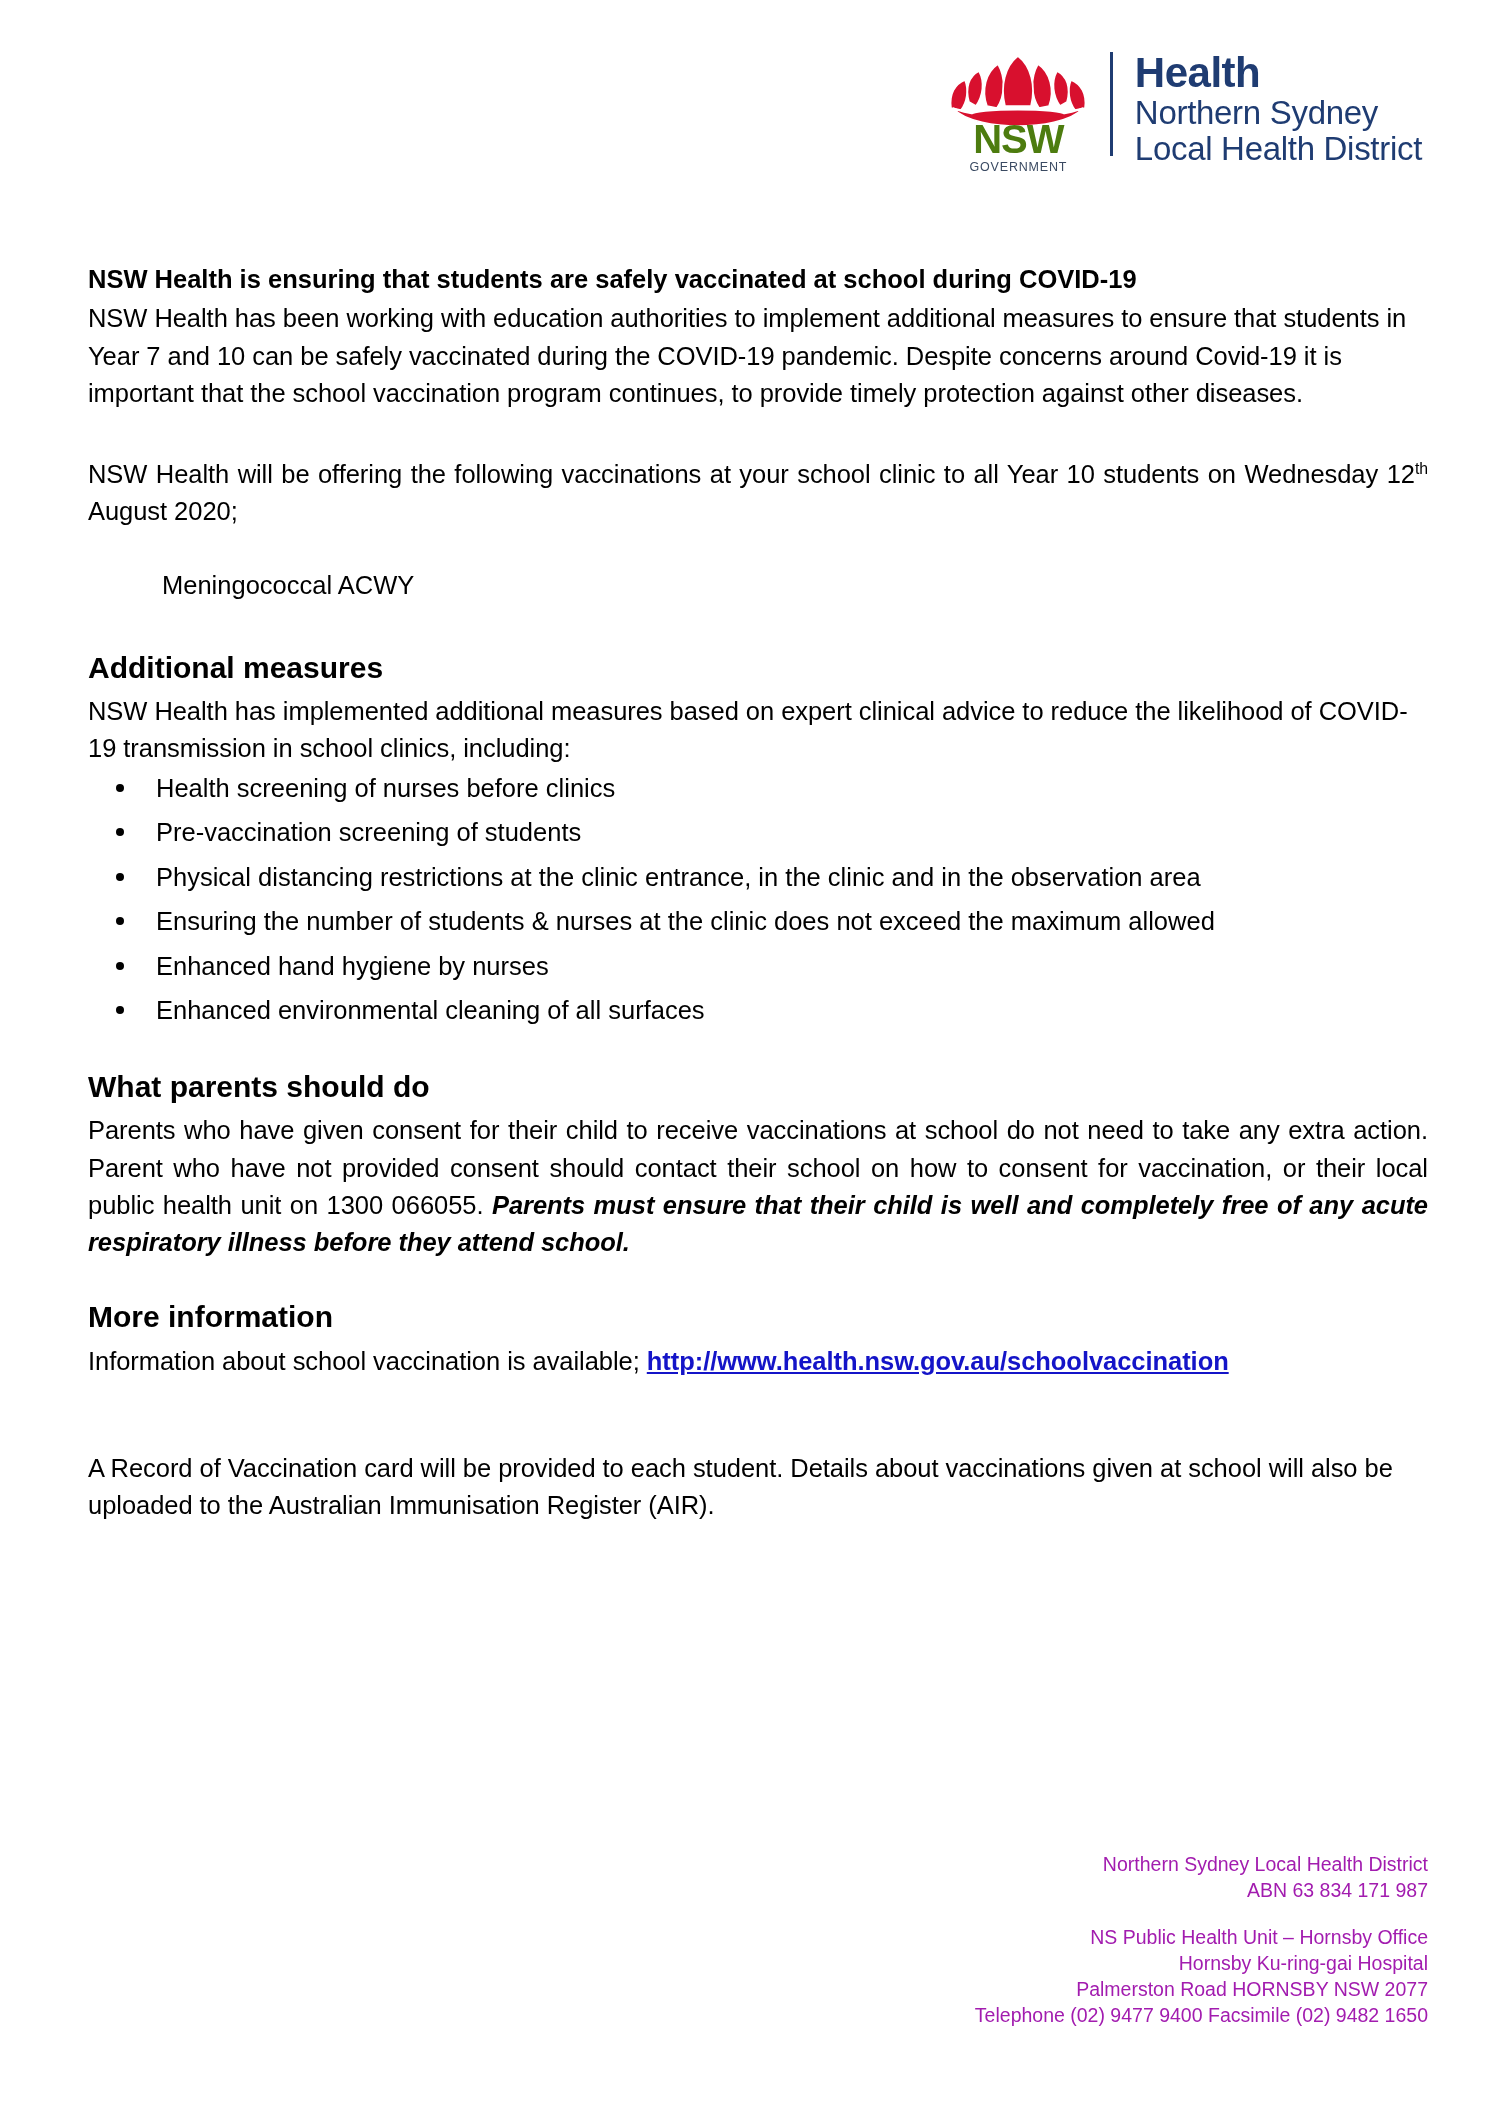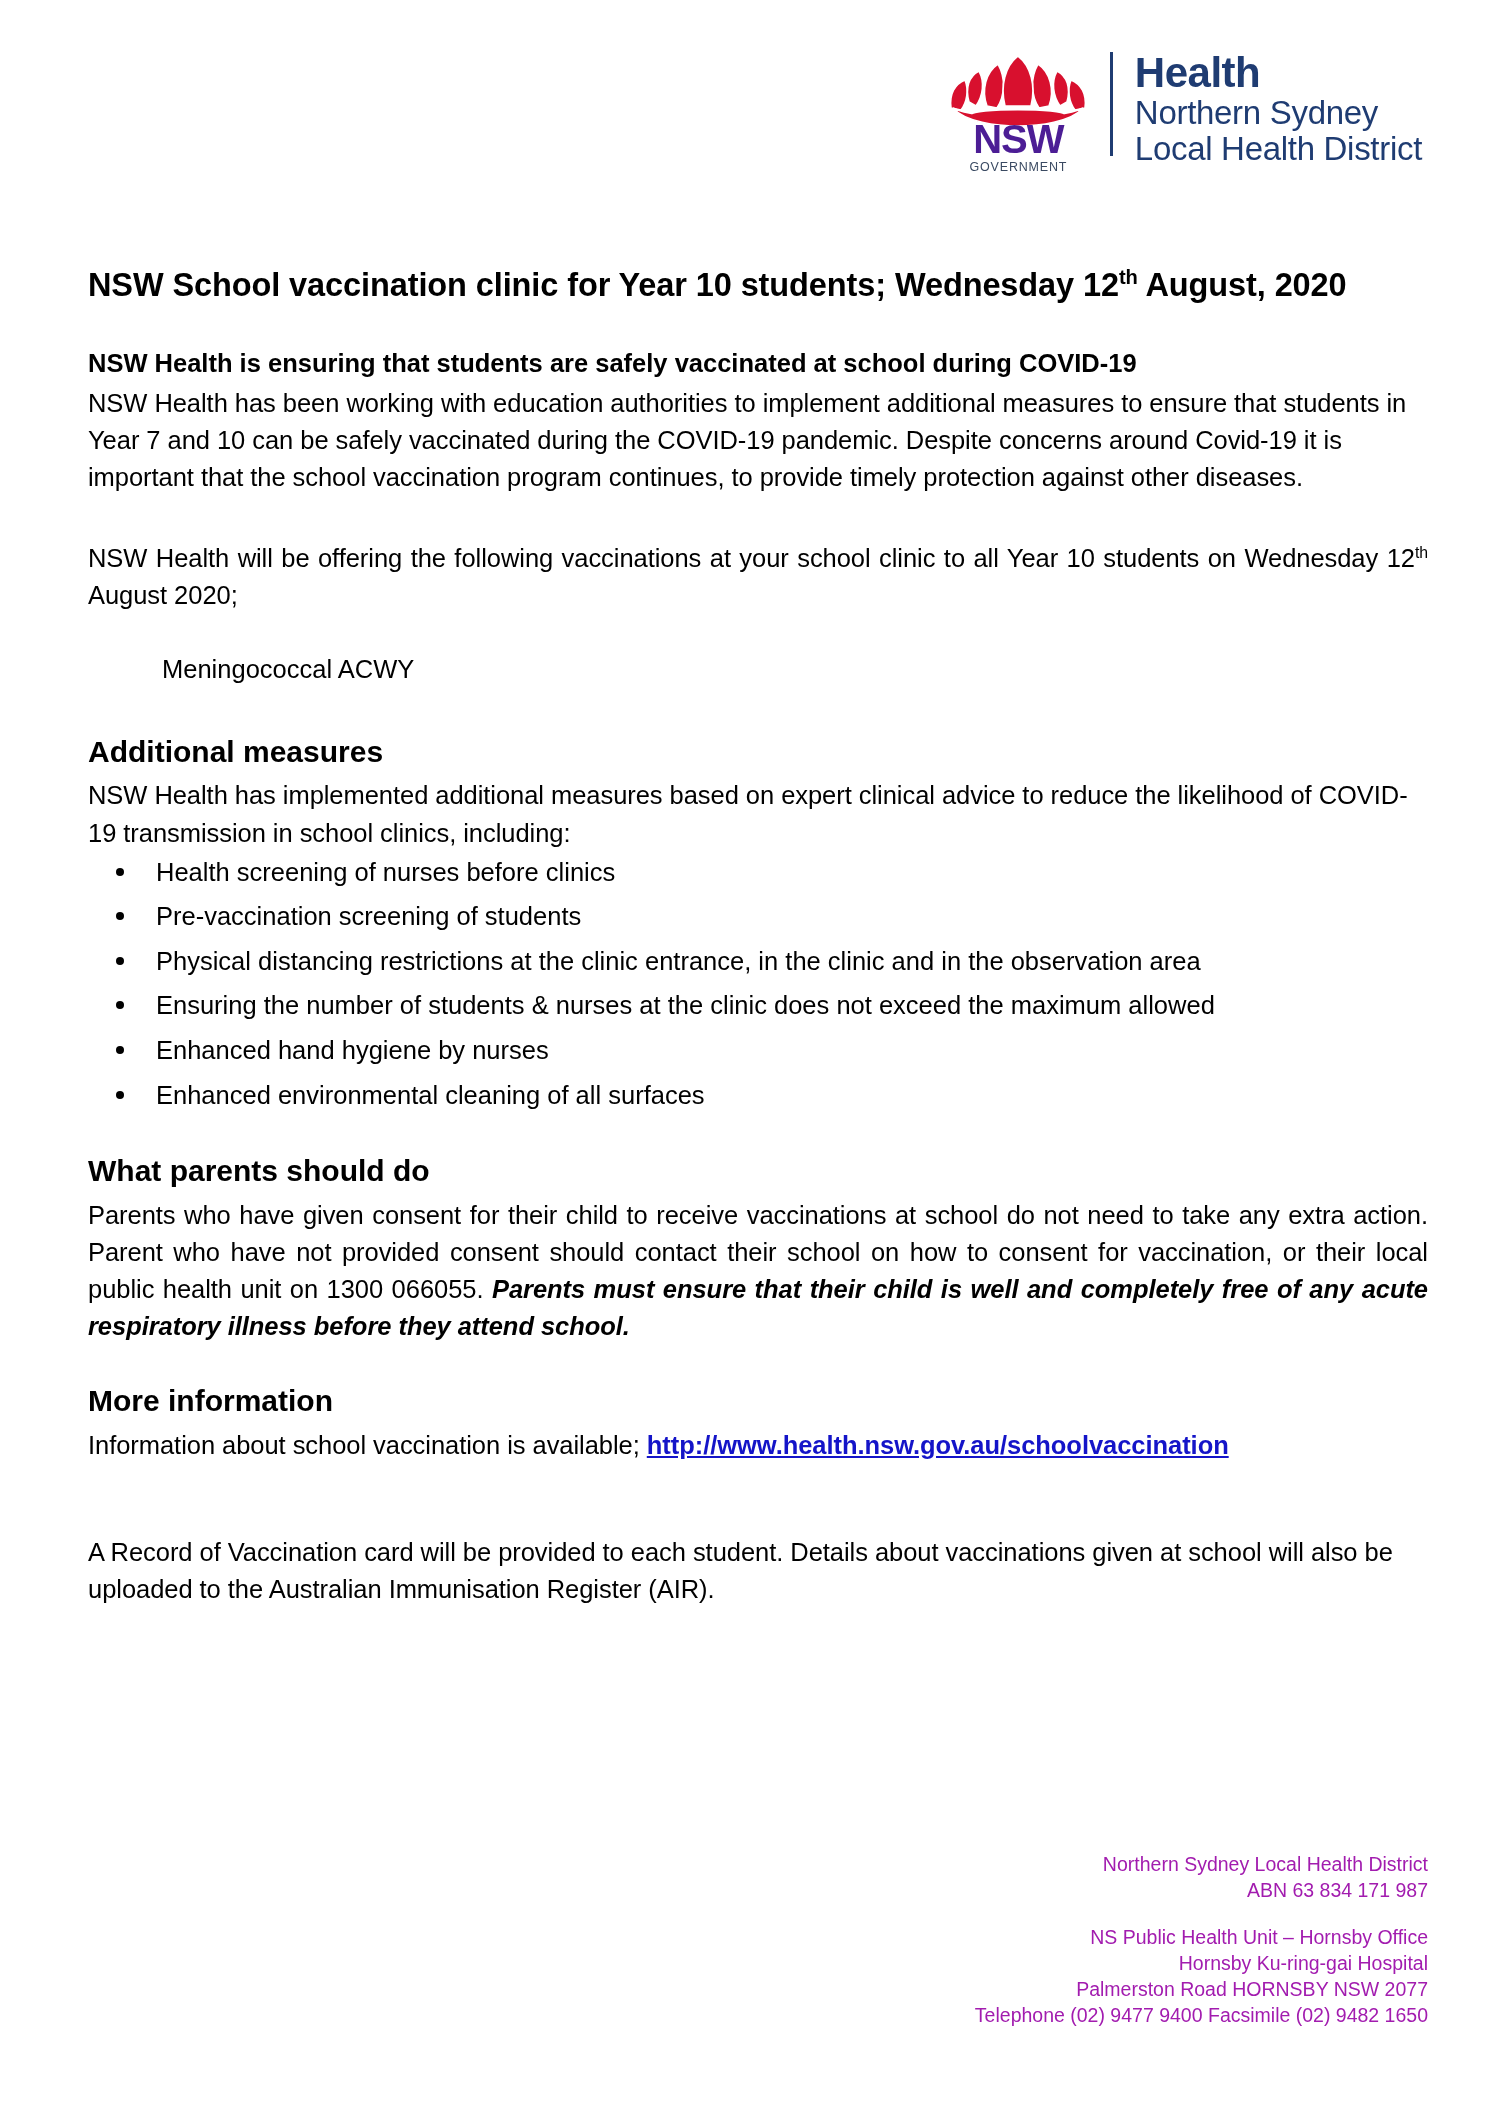--- a/index.html
+++ b/index.html
@@ -37,21 +37,21 @@
     flex-direction: column;
     align-items: center;
     width: 155px;
   }
   .waratah-svg { display: block; }
   .nsw-word {
     font-family: "Liberation Sans", sans-serif;
     font-weight: bold;
     font-size: 40px;
     letter-spacing: -1px;
-    color: #4c1d95;
+    color: #4d7c0f;
     line-height: 0.95;
     margin-top: -6px;
   }
   .gov-word {
     font-family: "Liberation Sans", sans-serif;
     font-weight: normal;
     font-size: 12.5px;
     letter-spacing: 0.8px;
     color: #3A4A62;
     margin-top: 2px;
@@ -209,21 +209,20 @@
 
     <div class="logo-text">
       <span class="logo-health">Health</span>
       <span class="logo-line2">Northern Sydney</span>
       <span class="logo-line3">Local Health District</span>
     </div>
   </div>
 
   <div class="content">
 
-    <h1 class="doc-title"><span>NSW School vaccination clinic for Year 10 students; Wednesday 12</span><sup>th</sup><span> August, 2020</span></h1>
 
     <div class="lead-head">NSW Health is ensuring that students are safely vaccinated at school during COVID-19</div>
 
     <p class="body-text">NSW Health has been working with education authorities to implement additional measures to ensure that students in Year 7 and 10 can be safely vaccinated during the COVID-19 pandemic. Despite concerns around Covid-19 it is important that the school vaccination program continues, to provide timely protection against other diseases.</p>
 
     <div class="gap-44"></div>
 
     <p class="body-text justified"><span>NSW Health will be offering the following vaccinations at your school clinic to </span><b class="inline-strong">all Year 10 students</b><span> on </span><b class="inline-strong">Wednesday 12</b><b class="inline-strong"><sup>th</sup></b><b class="inline-strong"> August 2020</b><span>;</span></p>
 
     <div class="gap-36"></div>

